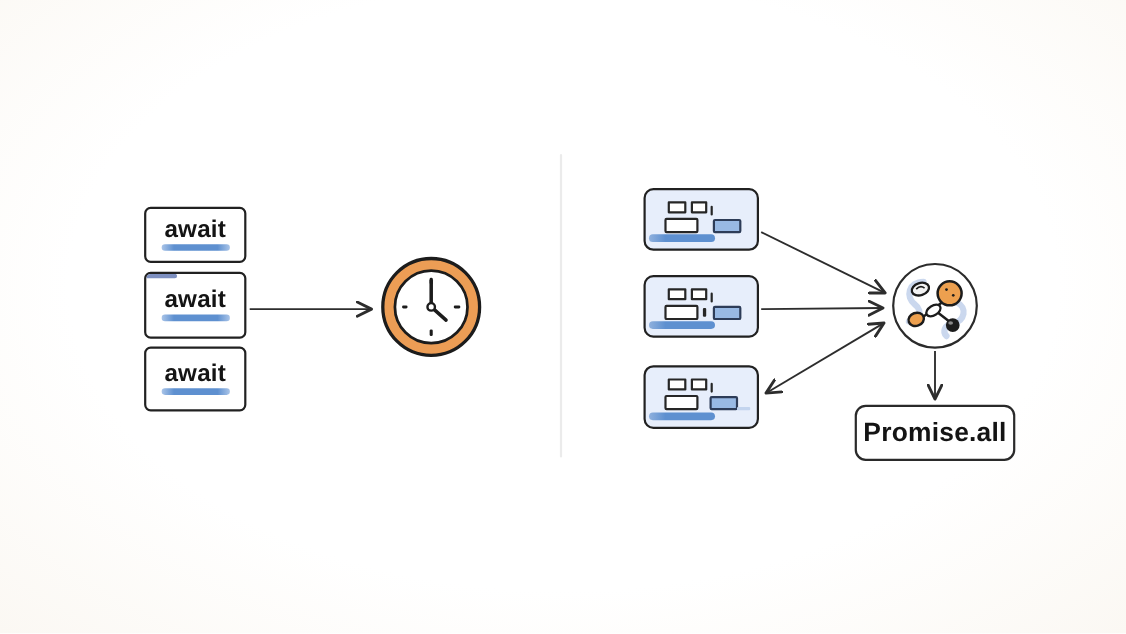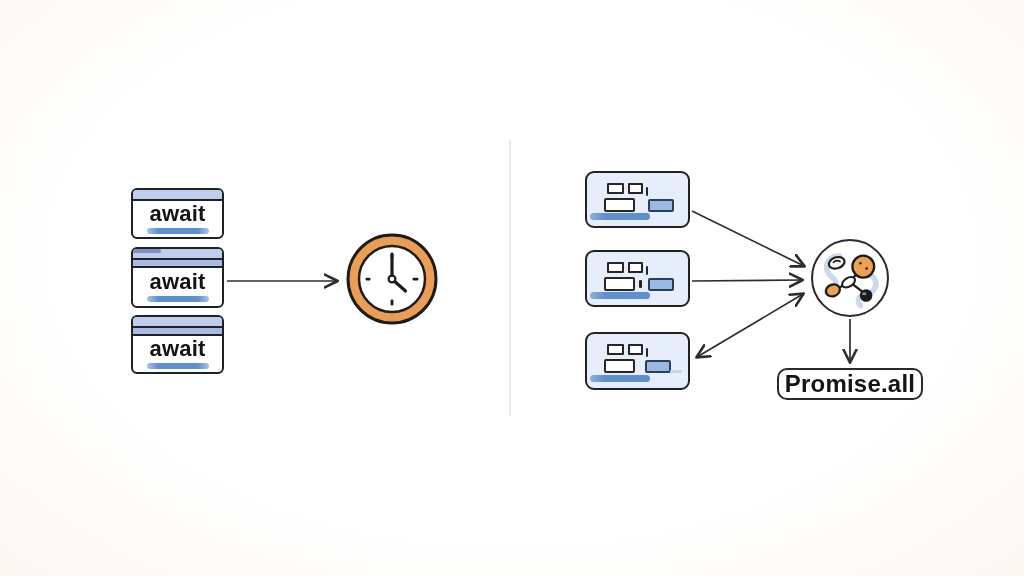--- a/index.html
+++ b/index.html
@@ -7,21 +7,21 @@
     position:relative;width:1024px;height:576px;overflow:hidden;
     background:radial-gradient(ellipse at 50% 45%, #ffffff 62%, #fbf8f3 100%);
     font-family:"Liberation Sans", sans-serif;
   }
   .divider{position:absolute;left:509px;top:140px;width:2px;height:276px;background:#ebebeb;border-radius:1px;}
 
   
   .await-box{
     position:absolute;left:131px;width:93px;background:#ffffff;
     border:2px solid var(--outline);border-radius:6px;box-sizing:border-box;
-    display:flex;flex-direction:column;overflow:hidden;
+    display:flex;flex-direction:row;overflow:hidden;
   }
   .await-box .hdr{height:9px;background:var(--header-blue);border-bottom:2px solid var(--outline);position:relative;flex:0 0 auto;}
   .await-box .hdr .tab{position:absolute;left:0;top:0;width:28px;height:4px;background:#7d8fc0;border-radius:0 2px 2px 0;}
   .await-box .strip{height:6px;background:var(--header-blue-dark);border-bottom:2px solid var(--outline);flex:0 0 auto;}
   .await-box .body{flex:1;display:flex;flex-direction:column;align-items:center;justify-content:center;gap:3px;padding-bottom:2px;}
   .await-label{font-size:22px;font-weight:700;color:#141414;letter-spacing:0.2px;line-height:1;}
   .blue-bar{width:62px;height:6px;border-radius:3px;
     background:linear-gradient(90deg,#a9c4e8 0%,var(--bar-blue) 18%,var(--bar-blue) 82%,#a9c4e8 100%);}
 
   
@@ -41,21 +41,21 @@
   .sk-dash{right:6px;top:36px;width:12px;height:3px;background:#c3d4ee;border-radius:1px;}
 
   
   .hub-circle{
     position:absolute;left:811px;top:239px;width:78px;height:78px;border-radius:50%;
     background:#ffffff;border:2px solid #2b2b2b;box-sizing:border-box;
   }
 
   
   .promise-box{
-    position:absolute;left:777px;top:368px;width:146px;height:32px;box-sizing:border-box;
+    position:absolute;left:777px;top:368px;width:146px;height:51px;box-sizing:border-box;
     background:#ffffff;border:2.5px solid #2a2a2a;border-radius:10px;
     display:flex;align-items:center;justify-content:center;
   }
   .promise-label{font-size:24px;font-weight:700;color:#141414;letter-spacing:0.2px;}
 
   .overlay{position:absolute;left:0;top:0;pointer-events:none;}
 </style>
 </head>
 <body>
 

